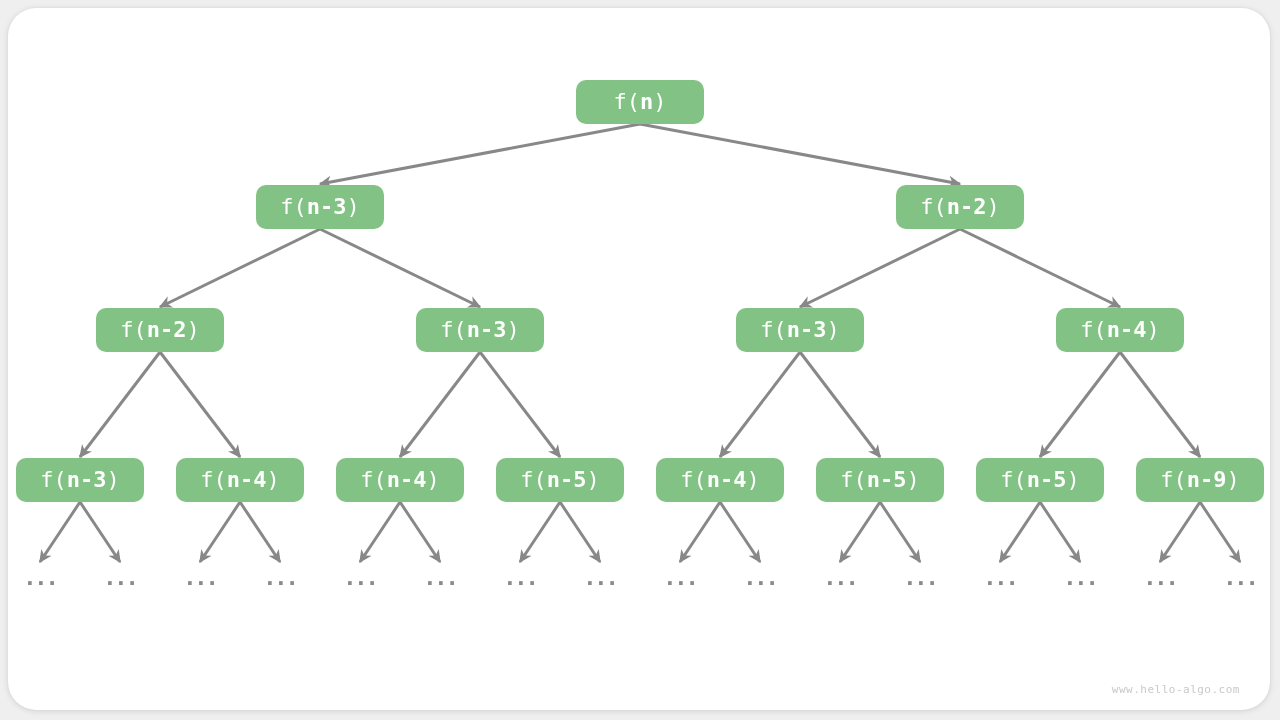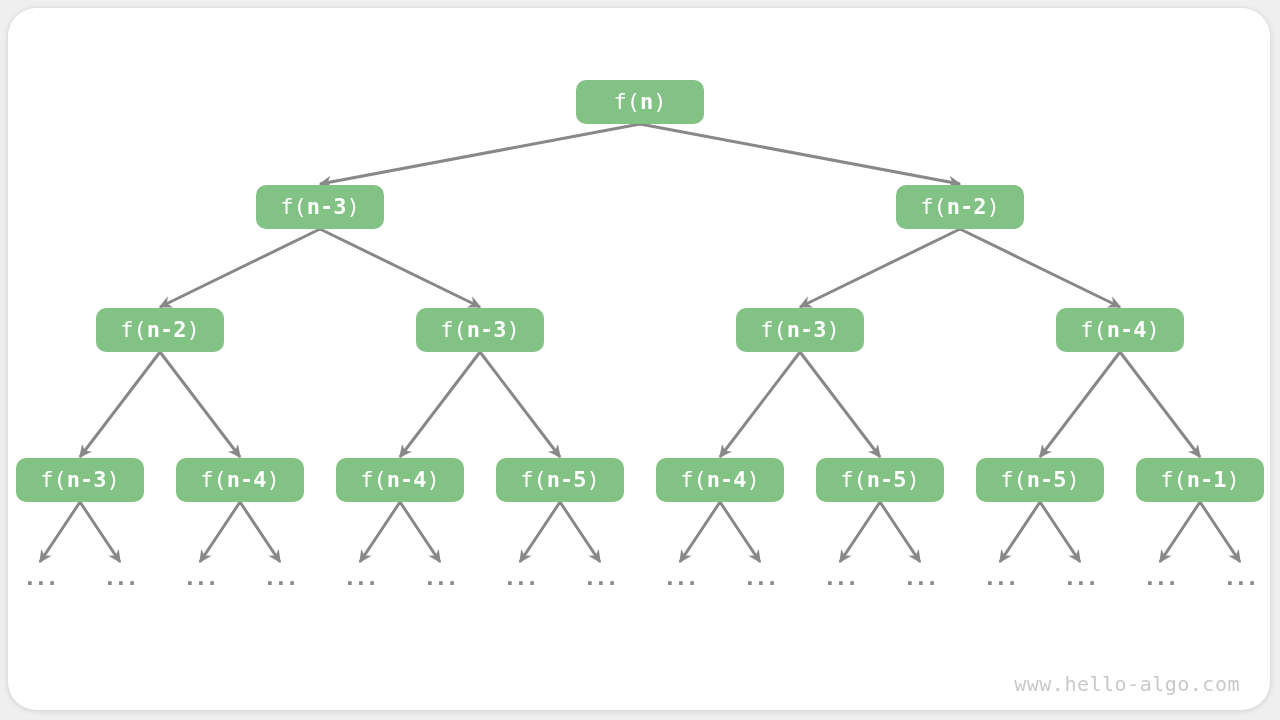--- a/index.html
+++ b/index.html
@@ -23,21 +23,21 @@
   }
   .node .fn{font-weight:400;}
   .node b{font-weight:700;}
   .leaf{
     position:absolute;transform:translateX(-50%);
     font-size:22px;font-weight:700;letter-spacing:-2px;
     line-height:24px;
   }
   .watermark{
     position:absolute;right:40px;bottom:24px;
-    font-size:20px;letter-spacing:0.5px;color:#c9c9c9;
+    font-size:11px;letter-spacing:0.5px;color:#c9c9c9;
   }
 </style>
 </head>
 <body>
 
 <div class="stage">
   <div class="card"></div>
 
   <svg class="edges" id="edges" width="1280" height="720">
     <defs>
@@ -103,17 +103,17 @@
       <div class="node" style="left: 480px; top: 330px; background: rgb(130, 194, 132); color: rgb(255, 255, 255);"><span class="fn">f(</span><b>n-3</b><span class="fn">)</span></div>
       <div class="node" style="left: 800px; top: 330px; background: rgb(130, 194, 132); color: rgb(255, 255, 255);"><span class="fn">f(</span><b>n-3</b><span class="fn">)</span></div>
       <div class="node" style="left: 1120px; top: 330px; background: rgb(130, 194, 132); color: rgb(255, 255, 255);"><span class="fn">f(</span><b>n-4</b><span class="fn">)</span></div>
       <div class="node" style="left: 80px; top: 480px; background: rgb(130, 194, 132); color: rgb(255, 255, 255);"><span class="fn">f(</span><b>n-3</b><span class="fn">)</span></div>
       <div class="node" style="left: 240px; top: 480px; background: rgb(130, 194, 132); color: rgb(255, 255, 255);"><span class="fn">f(</span><b>n-4</b><span class="fn">)</span></div>
       <div class="node" style="left: 400px; top: 480px; background: rgb(130, 194, 132); color: rgb(255, 255, 255);"><span class="fn">f(</span><b>n-4</b><span class="fn">)</span></div>
       <div class="node" style="left: 560px; top: 480px; background: rgb(130, 194, 132); color: rgb(255, 255, 255);"><span class="fn">f(</span><b>n-5</b><span class="fn">)</span></div>
       <div class="node" style="left: 720px; top: 480px; background: rgb(130, 194, 132); color: rgb(255, 255, 255);"><span class="fn">f(</span><b>n-4</b><span class="fn">)</span></div>
       <div class="node" style="left: 880px; top: 480px; background: rgb(130, 194, 132); color: rgb(255, 255, 255);"><span class="fn">f(</span><b>n-5</b><span class="fn">)</span></div>
       <div class="node" style="left: 1040px; top: 480px; background: rgb(130, 194, 132); color: rgb(255, 255, 255);"><span class="fn">f(</span><b>n-5</b><span class="fn">)</span></div>
-      <div class="node" style="left: 1200px; top: 480px; background: rgb(130, 194, 132); color: rgb(255, 255, 255);"><span class="fn">f(</span><b>n-1</b><span class="fn">)</span></div>
+      <div class="node" style="left: 1200px; top: 480px; background: rgb(130, 194, 132); color: rgb(255, 255, 255);"><span class="fn">f(</span><b>n-9</b><span class="fn">)</span></div>
     </div>
 
   <div class="watermark">www.hello-algo.com</div>
 </div>
 
 </body></html>

